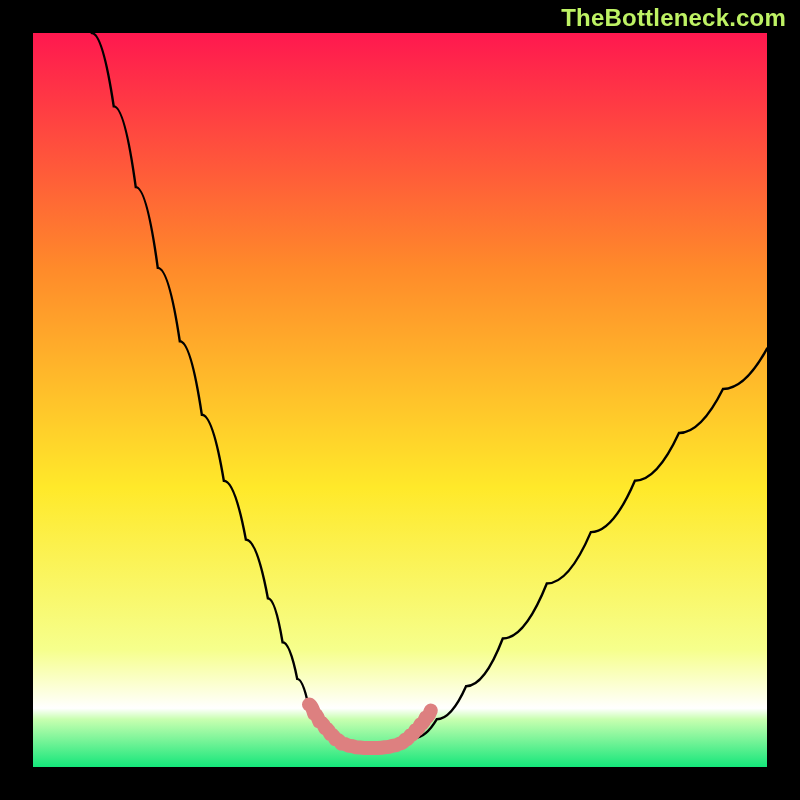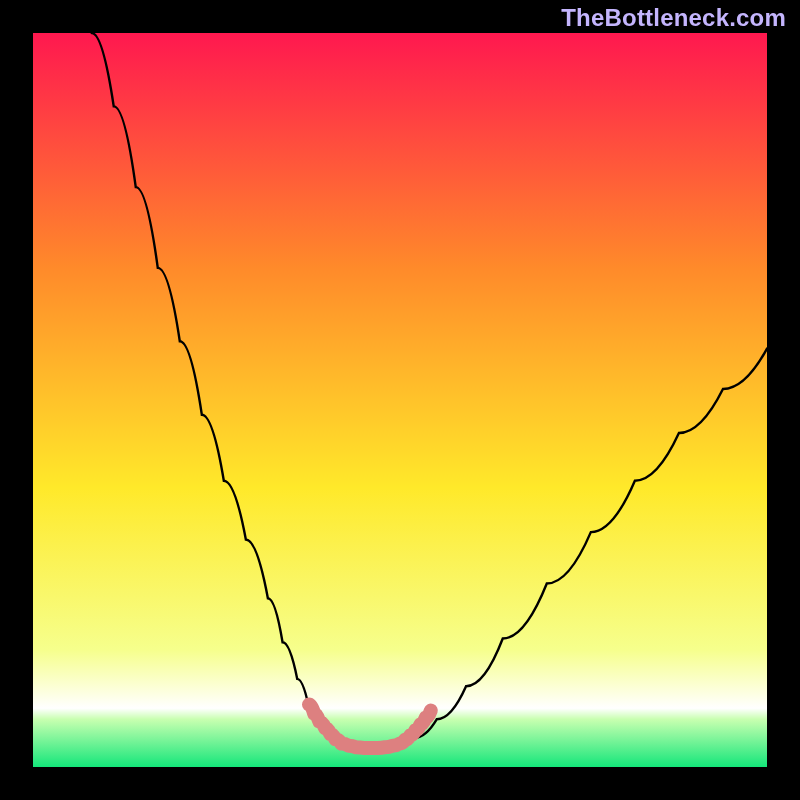--- a/index.html
+++ b/index.html
@@ -16,21 +16,21 @@
     width: 800px;
     height: 800px;
     background: #000;
   }
   .watermark {
     position: absolute;
     top: 4px;
     right: 14px;
     font-size: 24px;
     font-weight: 600;
-    color: #c4b5fd;
+    color: #bef264;
     letter-spacing: 0.2px;
     z-index: 10;
     user-select: none;
   }
   svg {
     display: block;
   }
 </style>
 </head>
 <body>

